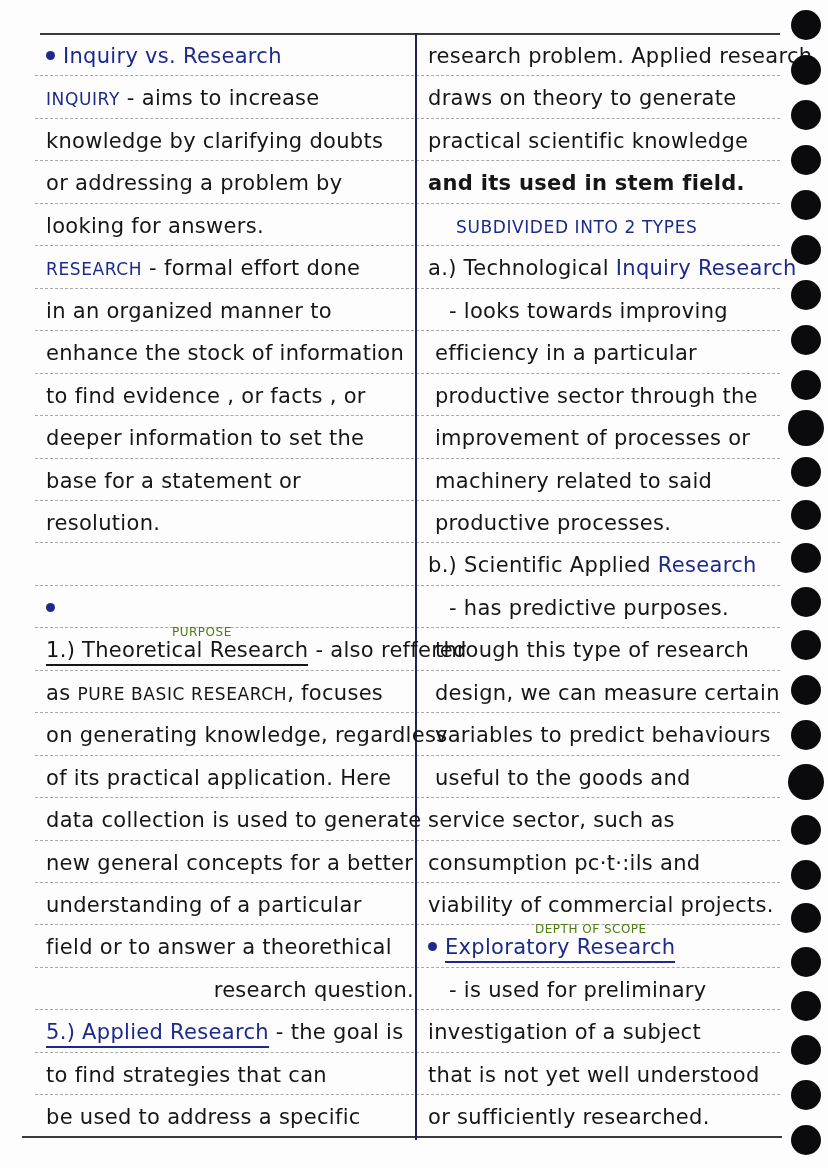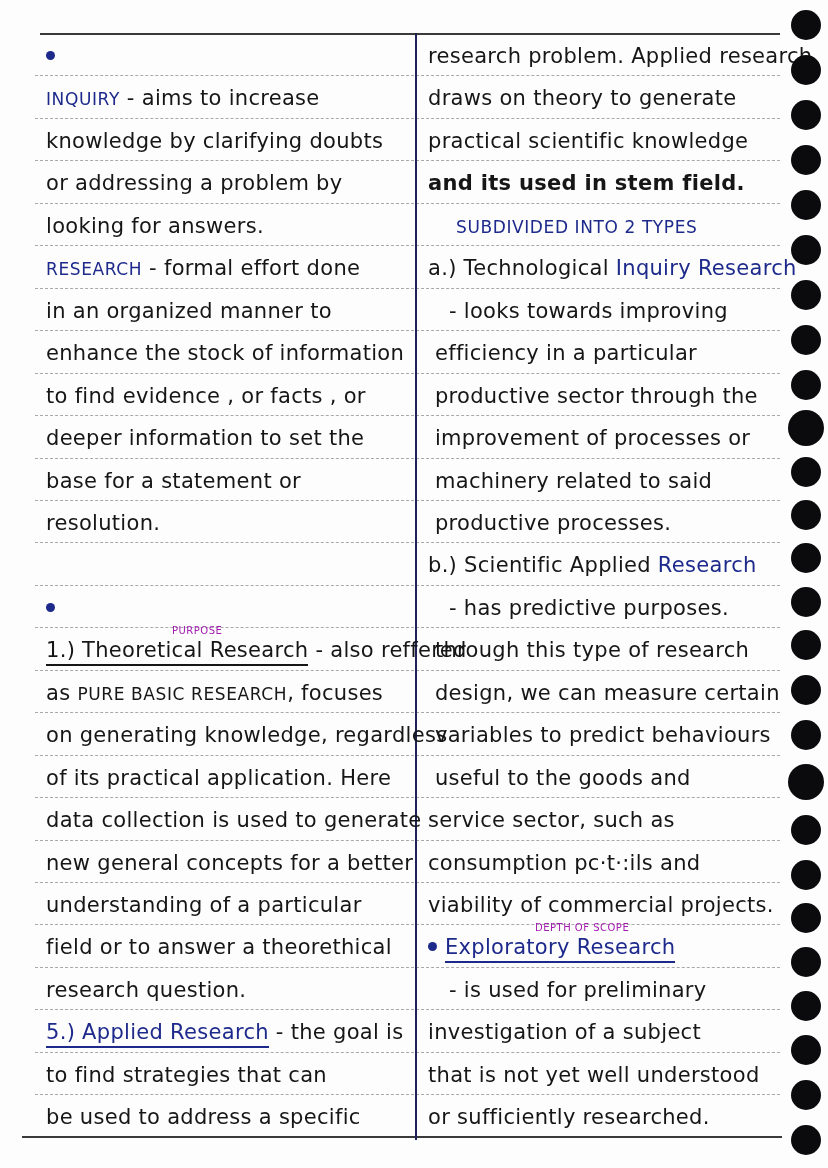--- a/index.html
+++ b/index.html
@@ -24,21 +24,21 @@
     font-size: 21px; white-space: nowrap; letter-spacing: 0.3px;
     font-family: "DejaVu Sans", sans-serif;
   }
   .l { left: 46px; width: 368px; }
   .r { left: 428px; width: 355px; }
   .ink { color: #161616; }
   .blue { color: #1d2a8c; }
   .caps { font-size: 17px; letter-spacing: 0.6px; }
   .bullet { display: inline-block; width: 9px; height: 9px; border-radius: 50%; background: #1d2a8c; margin-right: 8px; vertical-align: middle; position: relative; top: -2px; }
   .annot {
-    position: absolute; font-size: 10px; color: #a21caf; letter-spacing: 0.5px;
+    position: absolute; font-size: 12px; color: #4d7c0f; letter-spacing: 0.5px;
     font-family: "DejaVu Sans", sans-serif; white-space: nowrap;
   }
 </style>
 </head>
 <body>
 
 <div class="page">
   <div id="rules">
       <div class="rule-solid" style="left: 40px; top: 33px; width: 740px;"></div>
       <div class="rule-solid" style="left: 22px; top: 1136px; width: 760px;"></div>
@@ -63,21 +63,21 @@
       <div class="rule-dot" style="left: 35px; width: 745px; top: 840px;"></div>
       <div class="rule-dot" style="left: 35px; width: 745px; top: 882px;"></div>
       <div class="rule-dot" style="left: 35px; width: 745px; top: 924px;"></div>
       <div class="rule-dot" style="left: 35px; width: 745px; top: 967px;"></div>
       <div class="rule-dot" style="left: 35px; width: 745px; top: 1009px;"></div>
       <div class="rule-dot" style="left: 35px; width: 745px; top: 1052px;"></div>
       <div class="rule-dot" style="left: 35px; width: 745px; top: 1094px;"></div>
     </div>
   <div class="divider"></div>
   <div id="left-col">
-      <div class="row l" style="top: 36px;"><span class="bullet"></span></div>
+      <div class="row l" style="top: 36px;"><span class="bullet"></span><span class="blue" style="white-space: pre;">Inquiry vs. Research</span></div>
       <div class="row l" style="top: 78px;"><span class="blue caps" style="white-space: pre;">INQUIRY</span><span class="ink" style="white-space: pre;"> - aims to increase</span></div>
       <div class="row l" style="top: 121px;"><span class="ink" style="white-space: pre;">knowledge by clarifying doubts</span></div>
       <div class="row l" style="top: 163px;"><span class="ink" style="white-space: pre;">or addressing a problem by</span></div>
       <div class="row l" style="top: 206px;"><span class="ink" style="white-space: pre;">looking for answers.</span></div>
       <div class="row l" style="top: 248px;"><span class="blue caps" style="white-space: pre;">RESEARCH</span><span class="ink" style="white-space: pre;"> - formal effort done</span></div>
       <div class="row l" style="top: 291px;"><span class="ink" style="white-space: pre;">in an organized manner to</span></div>
       <div class="row l" style="top: 333px;"><span class="ink" style="white-space: pre;">enhance the stock of information</span></div>
       <div class="row l" style="top: 376px;"><span class="ink" style="white-space: pre;">to find evidence , or facts , or</span></div>
       <div class="row l" style="top: 418px;"><span class="ink" style="white-space: pre;">deeper information to set the</span></div>
       <div class="row l" style="top: 461px;"><span class="ink" style="white-space: pre;">base for a statement or</span></div>
@@ -86,21 +86,21 @@
       <div class="row l" style="top: 588px;"><span class="bullet"></span></div>
       <div class="row l" style="top: 630px;"><span class="ink" style="white-space: pre; border-bottom: 2px solid rgb(22, 22, 22); padding-bottom: 2px;">1.) Theoretical Research</span><span class="ink" style="white-space: pre;"> - also reffered</span></div>
       <div class="annot" style="top: 625px; left: 172px;">PURPOSE</div>
       <div class="row l" style="top: 673px;"><span class="ink" style="white-space: pre;">as </span><span class="ink caps" style="white-space: pre;">PURE BASIC RESEARCH</span><span class="ink" style="white-space: pre;">, focuses</span></div>
       <div class="row l" style="top: 715px;"><span class="ink" style="white-space: pre;">on generating knowledge, regardless</span></div>
       <div class="row l" style="top: 758px;"><span class="ink" style="white-space: pre;">of its practical application. Here</span></div>
       <div class="row l" style="top: 800px;"><span class="ink" style="white-space: pre;">data collection is used to generate</span></div>
       <div class="row l" style="top: 843px;"><span class="ink" style="white-space: pre;">new general concepts for a better</span></div>
       <div class="row l" style="top: 885px;"><span class="ink" style="white-space: pre;">understanding of a particular</span></div>
       <div class="row l" style="top: 927px;"><span class="ink" style="white-space: pre;">field or to answer a theorethical</span></div>
-      <div class="row l" style="top: 970px;"><span class="ink" style="white-space: pre;">research question.</span></div>
+      <div class="row l" style="top: 970px; text-align: right;"><span class="ink" style="white-space: pre;">research question.</span></div>
       <div class="row l" style="top: 1012px;"><span class="blue" style="white-space: pre; border-bottom: 2px solid rgb(29, 42, 140); padding-bottom: 2px;">5.) Applied Research</span><span class="ink" style="white-space: pre;"> - the goal is</span></div>
       <div class="row l" style="top: 1055px;"><span class="ink" style="white-space: pre;">to find strategies that can</span></div>
       <div class="row l" style="top: 1097px;"><span class="ink" style="white-space: pre;">be used to address a specific</span></div>
     </div>
   <div id="right-col">
       <div class="row r" style="top: 36px;"><span class="ink" style="white-space: pre;">research problem. Applied research</span></div>
       <div class="row r" style="top: 78px;"><span class="ink" style="white-space: pre;">draws on theory to generate</span></div>
       <div class="row r" style="top: 121px;"><span class="ink" style="white-space: pre;">practical scientific knowledge</span></div>
       <div class="row r" style="top: 163px;"><span class="ink" style="white-space: pre; font-weight: bold;">and its used in stem field.</span></div>
       <div class="row r" style="top: 206px;"><span class="blue caps" style="white-space: pre; padding-left: 28px;">SUBDIVIDED INTO 2 TYPES</span></div>

